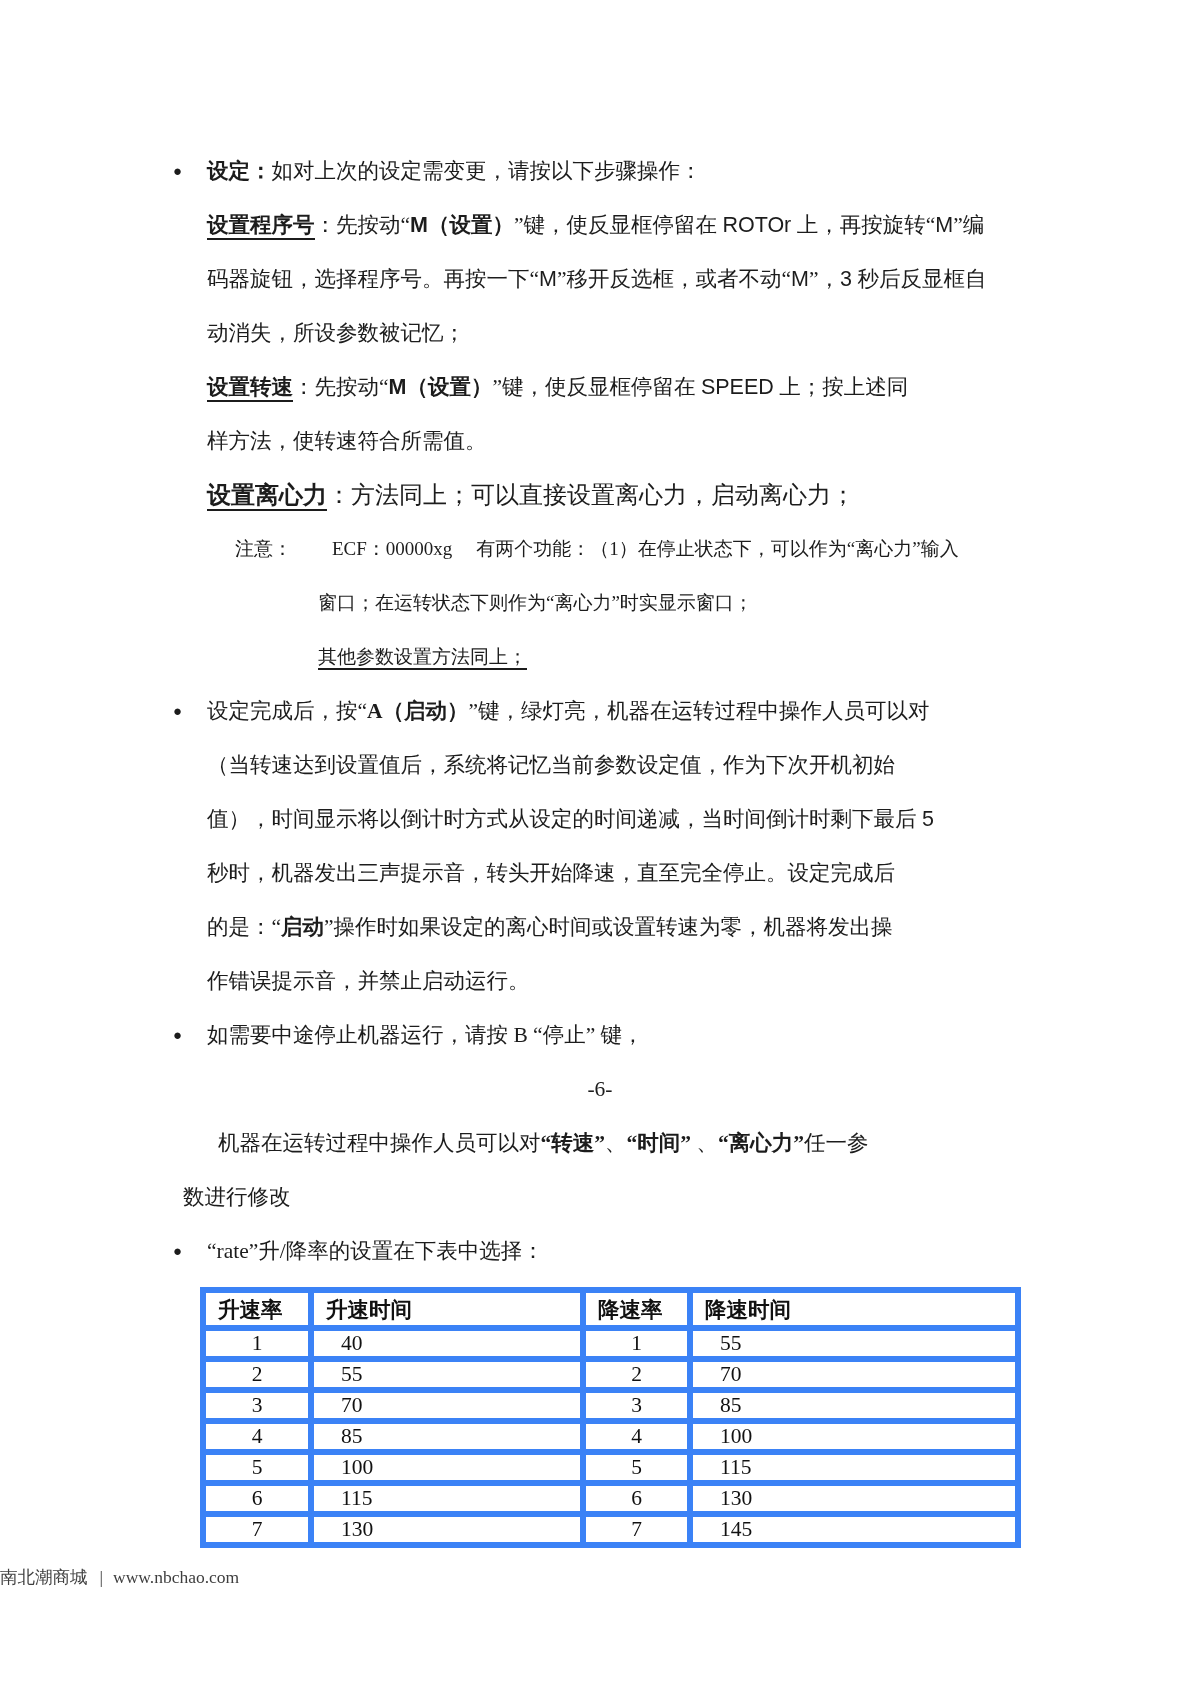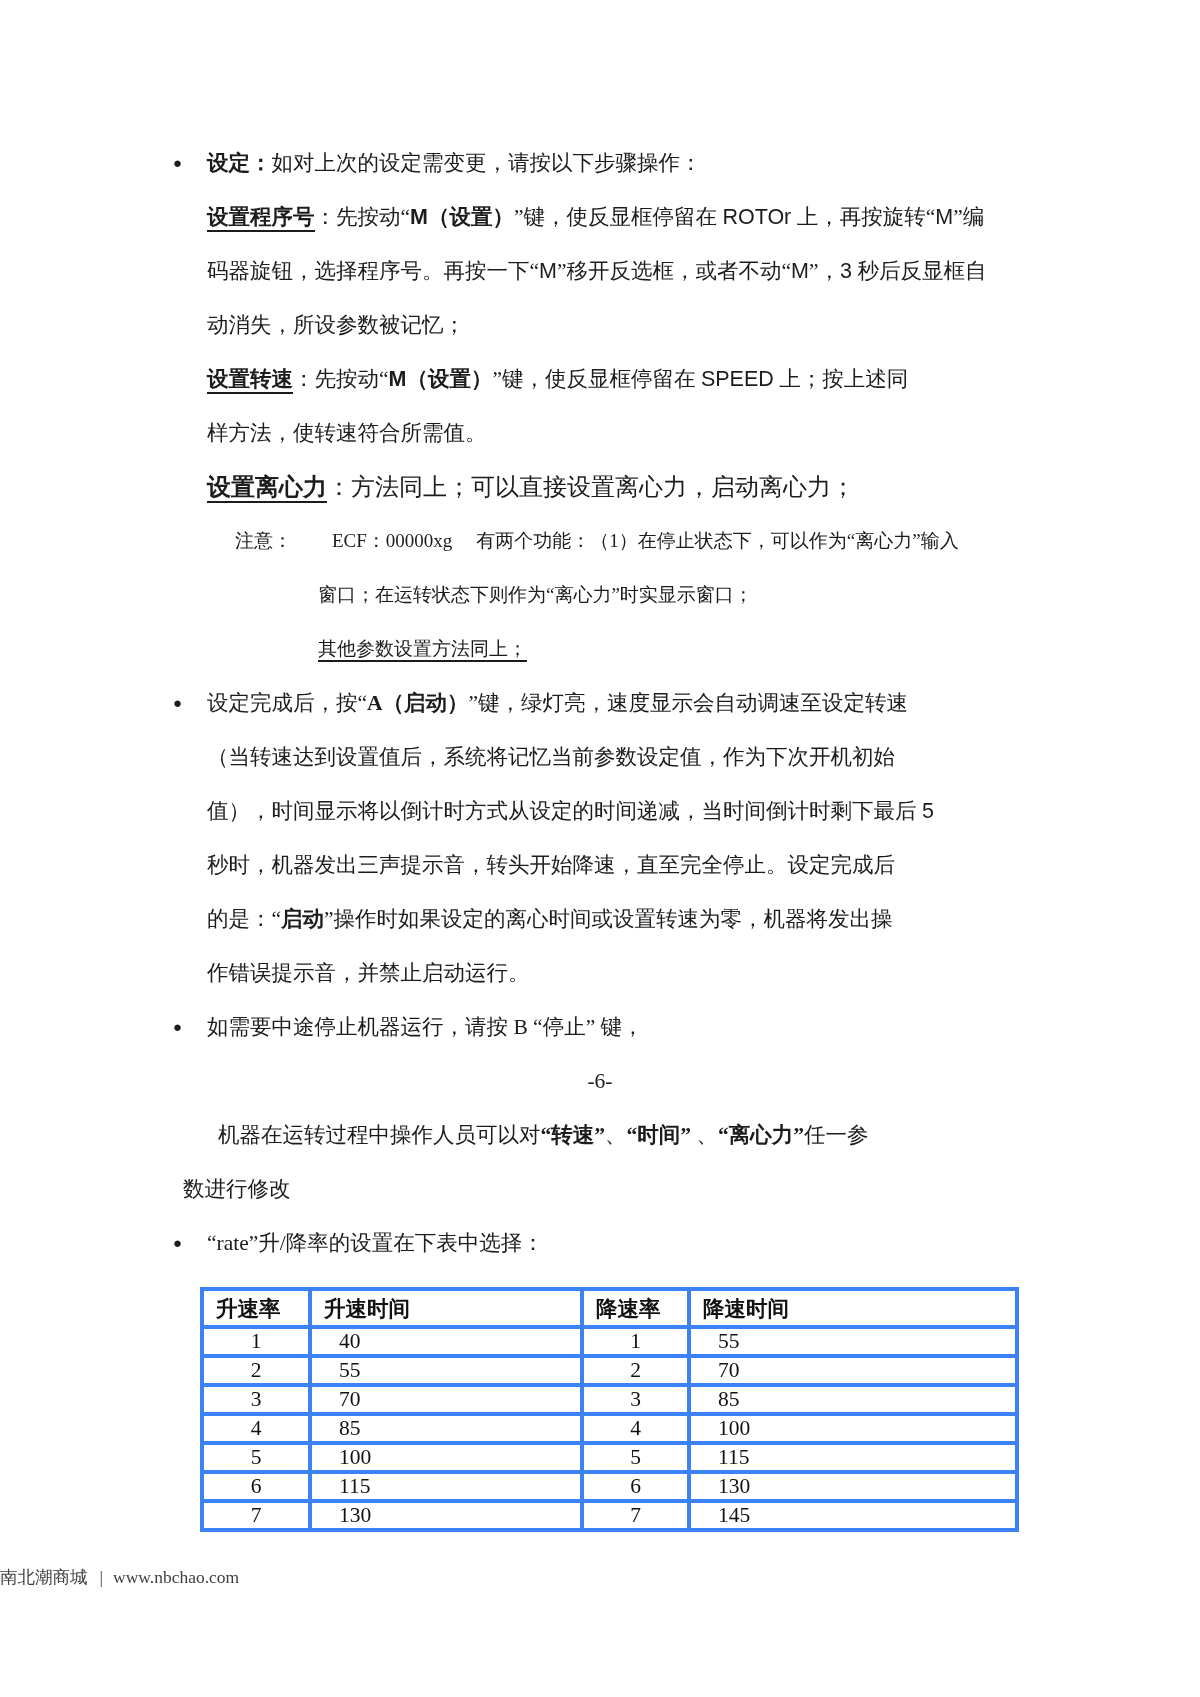--- a/index.html
+++ b/index.html
@@ -9,21 +9,21 @@
     background: #ffffff;
     font-family: "Liberation Serif", "DejaVu Serif", serif;
   }
   .page {
     position: relative;
     width: 1200px; height: 1697px;
     background: #ffffff;
     color: #1c1c1c;
     overflow: hidden;
   }
-  .flow { position: absolute; top: 136px; left: 0; width: 100%; }
+  .flow { position: absolute; top: 144px; left: 0; width: 100%; }
   .ln {
     margin: 0;
     height: 54px;
     line-height: 54px;
     font-size: 21.5px;
     white-space: nowrap;
   }
   .ind1 { padding-left: 207px; }   
   .indA { padding-left: 235px; }   
   .indB { padding-left: 318px; }   
@@ -46,21 +46,21 @@
 
   .rate-table {
     position: absolute;
     top: 1287px; left: 200px;
     border-collapse: collapse;
     table-layout: fixed;
     font-size: 21.5px;
     color: #111;
   }
   .rate-table th, .rate-table td {
-    border: 4px solid #3b82f6;
+    border: 6px solid #3b82f6;
     padding: 0;
     vertical-align: middle;
   }
   .rate-table th {
     height: 38px;
     font-weight: bold;
     text-align: left;
     padding-left: 12px;
   }
   .rate-table td { height: 29px; }
@@ -96,21 +96,21 @@
     <p class="ln ind1"><span>样方法，使转速符合所需值。</span></p>
 
     <p class="ln ind1 big"><span class="b u">设置离心力</span><span>：方法同上；可以直接设置离心力，启动离心力；</span></p>
 
     <p class="ln indA small"><span>注意：</span><span class="gap-wide">ECF：00000xg</span><span class="gap-sm">有两个功能：（1）在停止状态下，可以作为“离心力”输入</span></p>
 
     <p class="ln indB small"><span>窗口；在运转状态下则作为“离心力”时实显示窗口；</span></p>
 
     <p class="ln indB small"><span class="u">其他参数设置方法同上；</span></p>
 
-    <p class="ln ind1"><span class="bullet">●</span><span>设定完成后，按“</span><span class="b">A（启动）</span><span>”键，绿灯亮，速度显示会自动调速至设定转速</span></p>
+    <p class="ln ind1"><span class="bullet">●</span><span>设定完成后，按“</span><span class="b">A（启动）</span><span>”键，绿灯亮，机器在运转过程中操作人员可以对</span></p>
 
     <p class="ln ind1"><span>（当转速达到设置值后，系统将记忆当前参数设定值，作为下次开机初始</span></p>
 
     <p class="ln ind1"><span>值），时间显示将以倒计时方式从设定的时间递减，当时间倒计时剩下最后 </span><span class="sans">5</span></p>
 
     <p class="ln ind1"><span>秒时，机器发出三声提示音，转头开始降速，直至完全停止。设定完成后</span></p>
 
     <p class="ln ind1"><span>的是：“</span><span class="b">启动</span><span>”操作时如果设定的离心时间或设置转速为零，机器将发出操</span></p>
 
     <p class="ln ind1"><span>作错误提示音，并禁止启动运行。</span></p>

